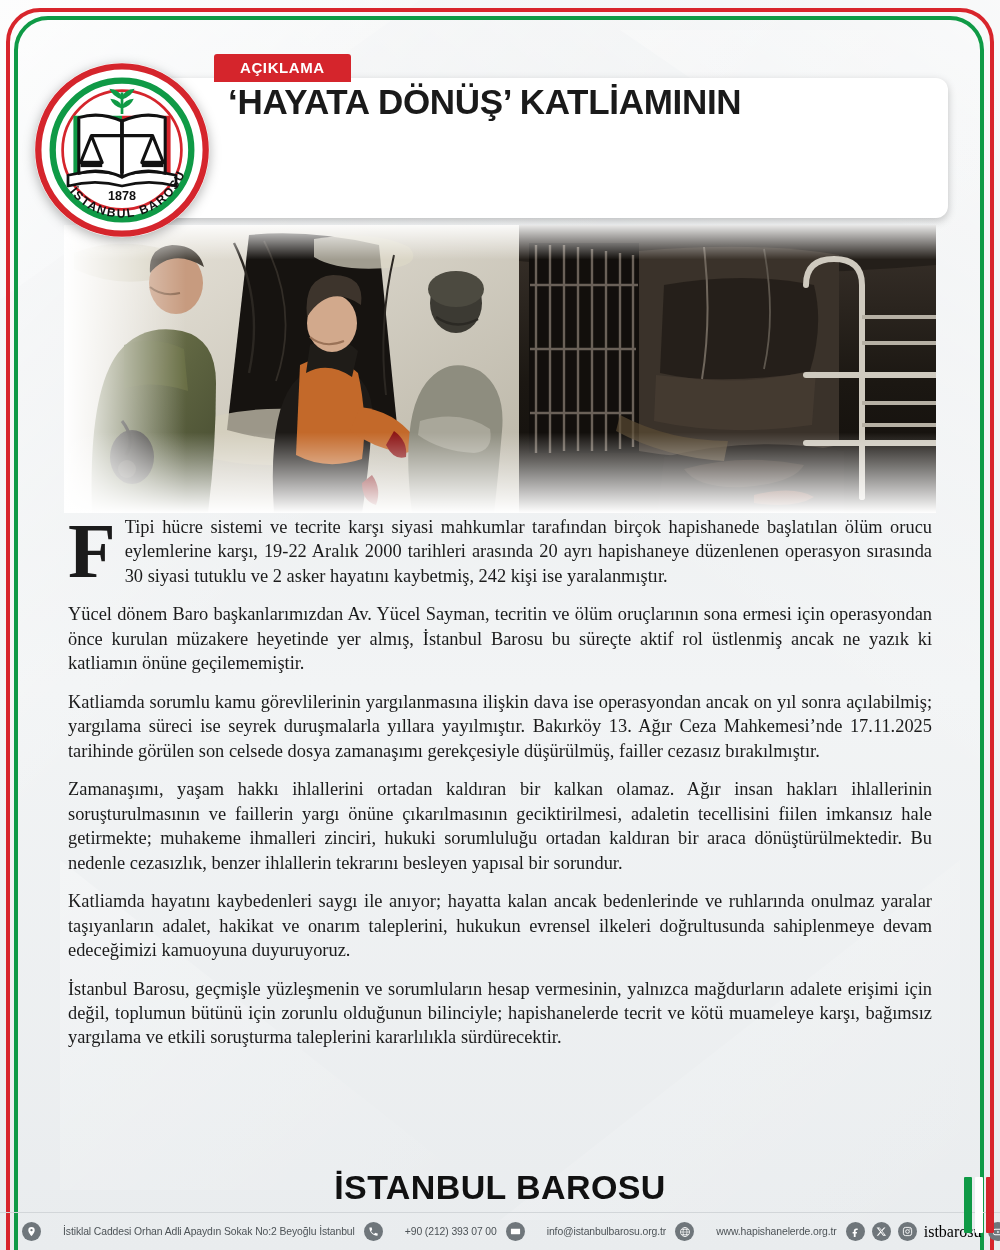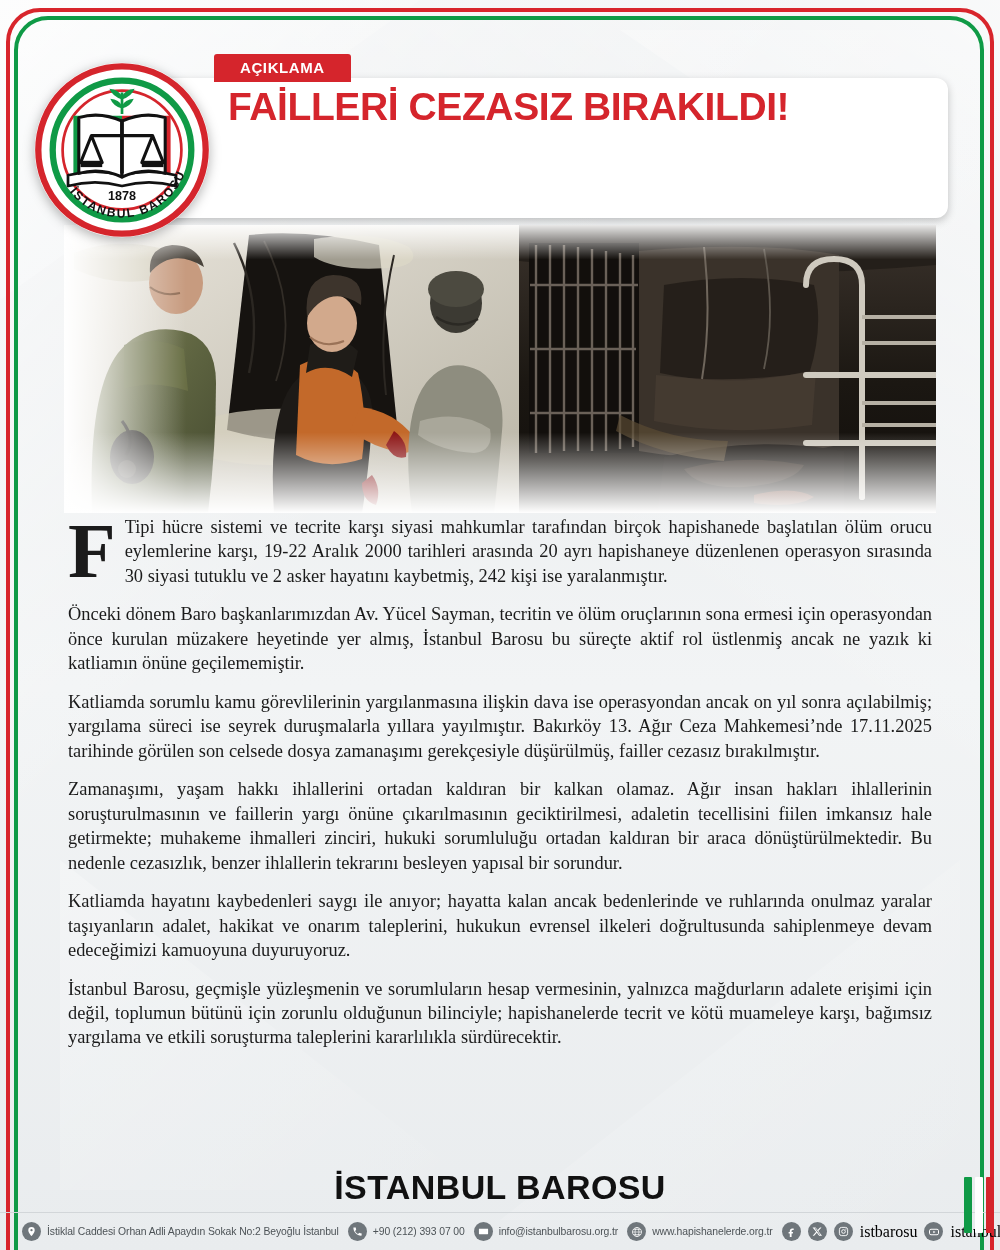--- a/index.html
+++ b/index.html
@@ -138,21 +138,21 @@
 
   
   .footer{
     position:absolute; left:0; top:1212px; width:1000px; height:38px;
     border-top:1px solid #d2d6d9;
     display:flex; align-items:center;
     padding:0 14px 0 22px;
     gap:9px;
     z-index:4;
   }
-  .fitem{ display:flex; align-items:center; gap:6px; }
+  .fitem{ display:flex; align-items:center; gap:22px; }
   .fitem .txt{
     font-family:"Liberation Sans", sans-serif;
     font-size:10.4px;
     color:#4d5357;
     white-space:nowrap;
     letter-spacing:-.1px;
   }
   .cicon{
     width:19px; height:19px; border-radius:50%;
     background:#6f767b;
@@ -182,21 +182,21 @@
 
 <div class="frame-red"></div>
 <div class="frame-green"></div>
 
 <div class="header">
 
   <div class="aciklama-tab">AÇIKLAMA</div>
 
   <div class="title-card">
     <div class="lines">
-      <div class="tl3">FAİLLERİ CEZASIZ BIRAKILDI!</div>
+      <div class="tl1">‘HAYATA DÖNÜŞ’ KATLİAMININ</div>
     </div>
   </div>
 
   <svg class="logo" viewBox="0 0 200 200">
     <circle cx="100" cy="100" r="97" fill="#ffffff"></circle>
     <circle cx="100" cy="100" r="93" fill="none" stroke="#d5252c" stroke-width="7"></circle>
     <circle cx="100" cy="100" r="84" fill="none" stroke="#ffffff" stroke-width="5"></circle>
     <circle cx="100" cy="100" r="77" fill="none" stroke="#0f9a46" stroke-width="7"></circle>
     <circle cx="100" cy="100" r="68" fill="#ffffff"></circle>
     <circle cx="100" cy="100" r="66" fill="none" stroke="#d5252c" stroke-width="3"></circle>
@@ -350,21 +350,21 @@
 </div>
 
 <div class="body-card">
   <div class="article">
 
     <p class="dropcap-p">
       <span class="dropcap">F</span><b>Tipi hücre sistemi ve tecrite karşı</b><span> siyasi mahkumlar tarafından birçok hapishanede başlatılan ölüm orucu eylemlerine karşı, 19-22 Aralık 2000 tarihleri arasında 20 ayrı hapishaneye düzenlenen operasyon sırasında 30 siyasi tutuklu ve 2 asker hayatını kaybetmiş, 242 kişi ise yaralanmıştır.</span>
     </p>
 
     <p>
-      <span>Önceki dönem </span><b>Baro başkanlarımızdan Av. Yücel Sayman, tecritin ve ölüm oruçlarının sona ermesi için operasyondan önce kurulan müzakere heyetinde yer almış, İstanbul Barosu bu süreçte aktif rol üstlenmiş ancak ne yazık ki katliamın önüne geçilememiştir.</b>
+      <span>Yücel dönem </span><b>Baro başkanlarımızdan Av. Yücel Sayman, tecritin ve ölüm oruçlarının sona ermesi için operasyondan önce kurulan müzakere heyetinde yer almış, İstanbul Barosu bu süreçte aktif rol üstlenmiş ancak ne yazık ki katliamın önüne geçilememiştir.</b>
     </p>
 
     <p>
       <span>Katliamda sorumlu kamu görevlilerinin yargılanmasına ilişkin </span><b>dava ise operasyondan ancak on yıl sonra açılabilmiş; yargılama süreci ise seyrek duruşmalarla yıllara yayılmıştır. Bakırköy 13. Ağır Ceza Mahkemesi’nde 17.11.2025 tarihinde görülen son celsede dosya zamanaşımı gerekçesiyle düşürülmüş, failler cezasız bırakılmıştır.</b>
     </p>
 
     <p>
       <b>Zamanaşımı, yaşam hakkı ihlallerini ortadan kaldıran bir kalkan olamaz</b><span>. Ağır insan hakları ihlallerinin soruşturulmasının ve faillerin yargı önüne çıkarılmasının geciktirilmesi, adaletin tecellisini fiilen imkansız hale getirmekte; muhakeme ihmalleri zinciri, hukuki sorumluluğu ortadan kaldıran bir araca dönüştürülmektedir. Bu nedenle </span><b>cezasızlık, benzer ihlallerin tekrarını besleyen yapısal bir sorundur.</b>
     </p>
 

